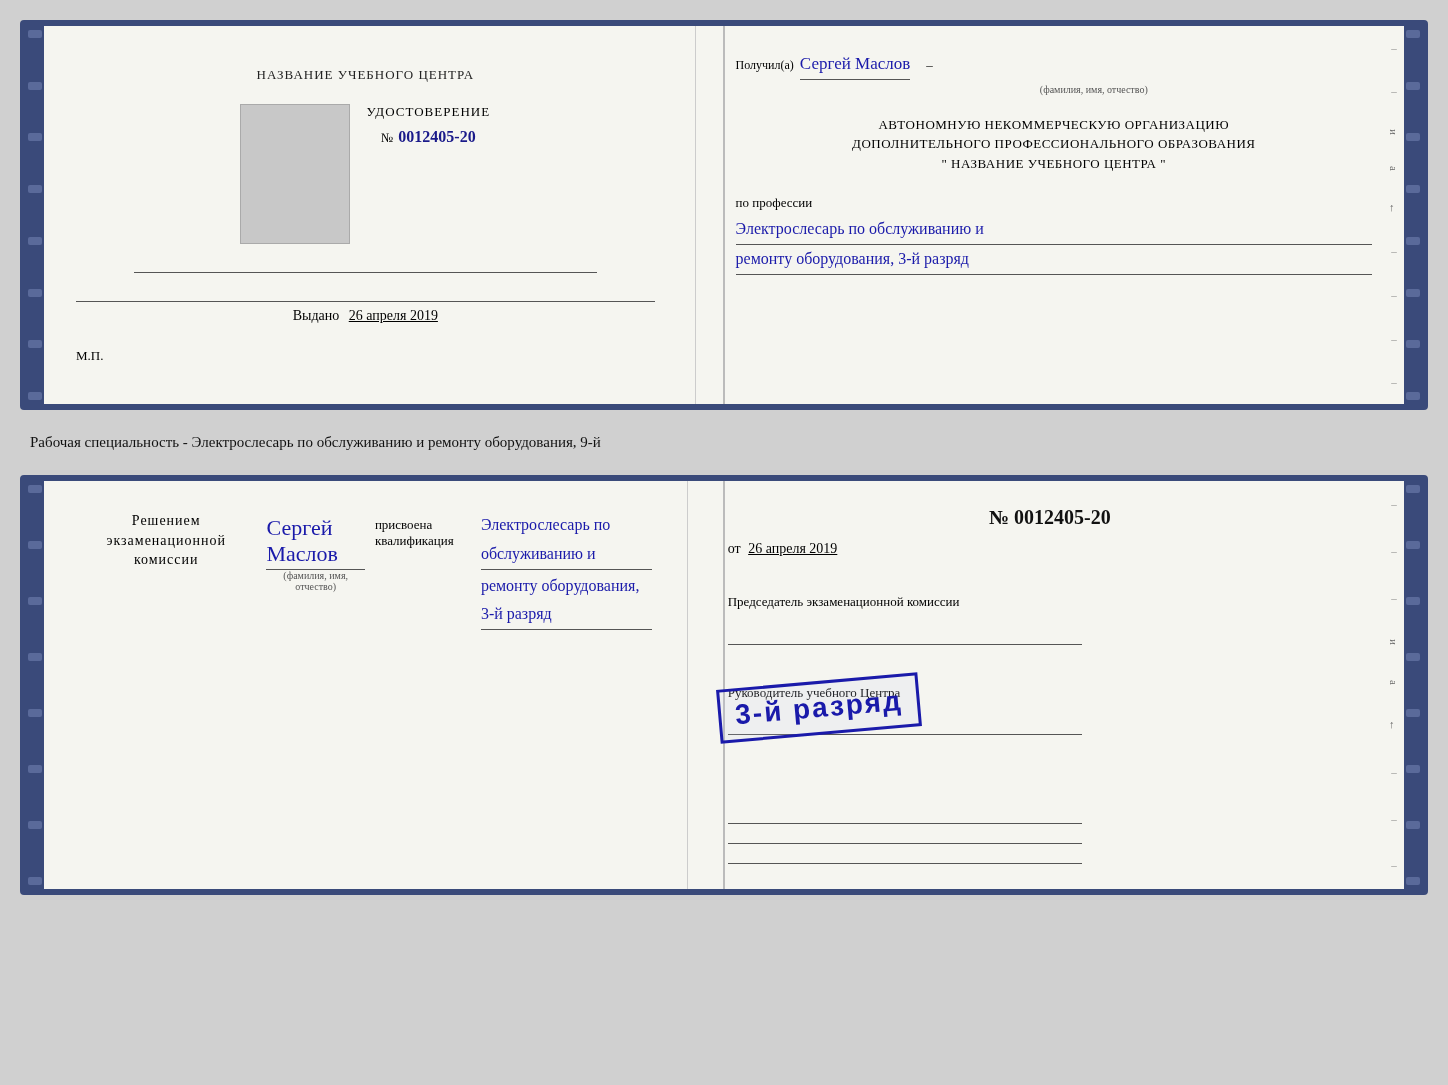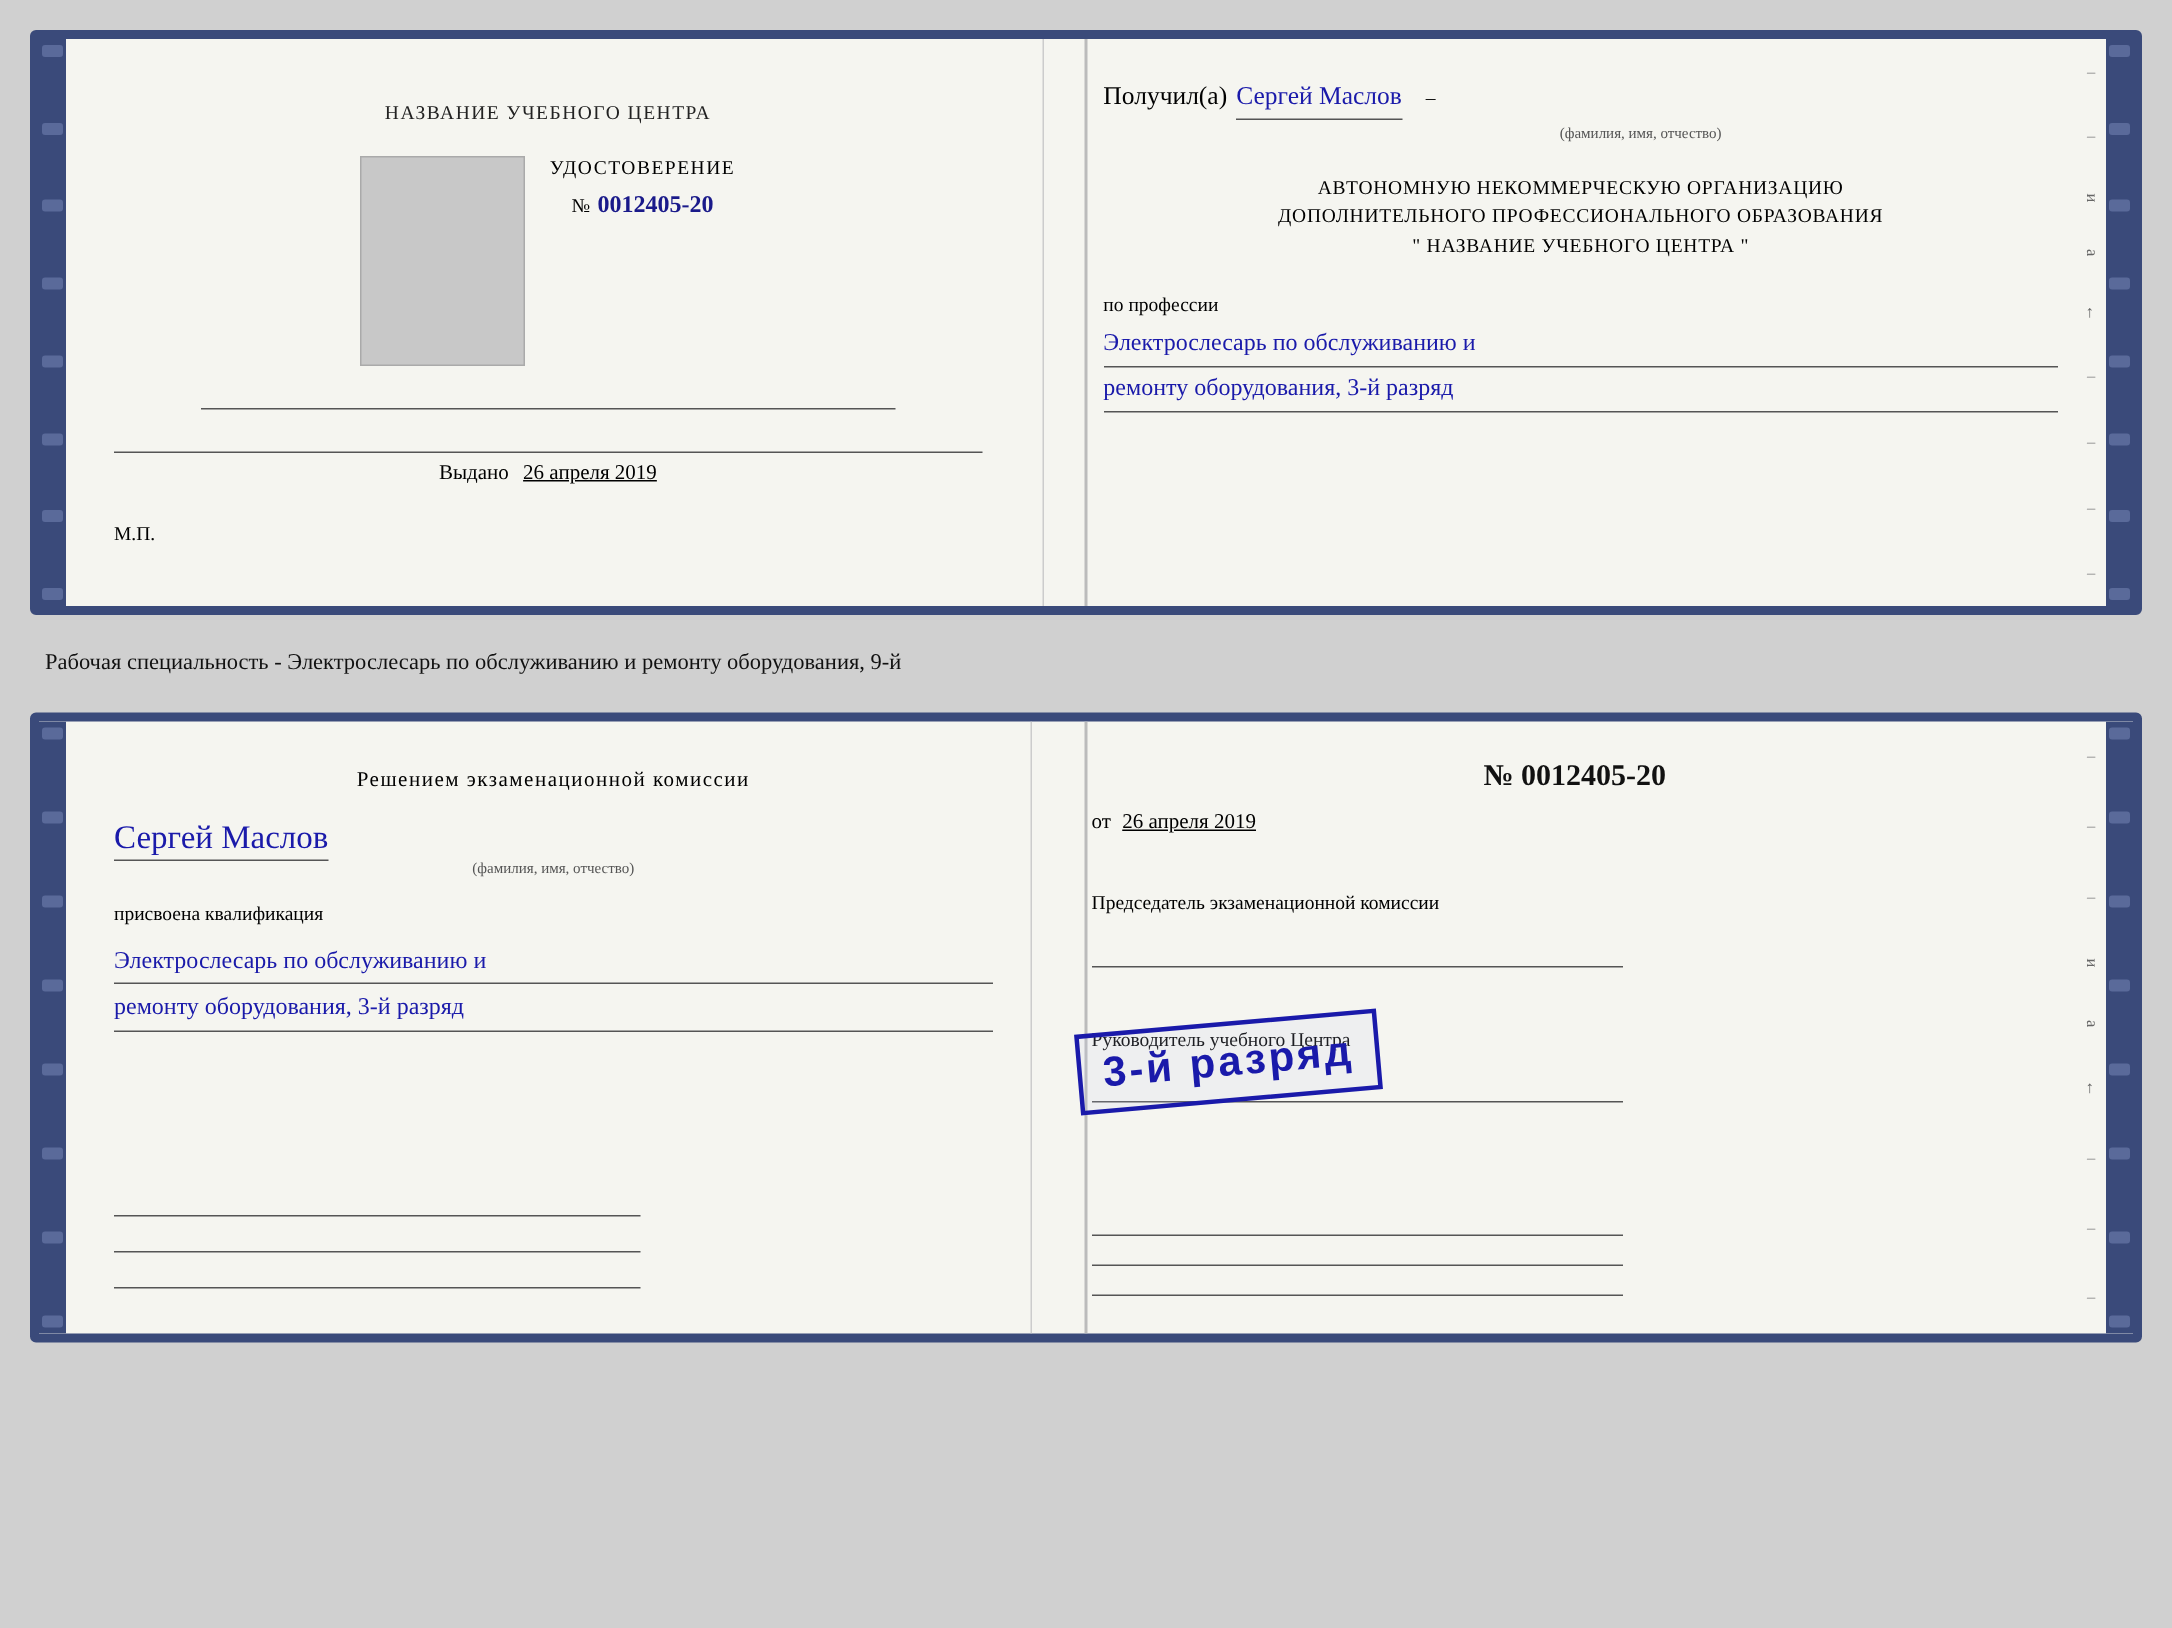--- a/index.html
+++ b/index.html
@@ -129,21 +129,21 @@
     
     .right-row {
       display: flex;
       align-items: baseline;
       gap: 6px;
       font-size: 14px;
       line-height: 1.5;
     }
 
     .right-label {
-      font-size: 17px;
+      font-size: 12px;
       white-space: nowrap;
       font-family: Liberation Serif, serif;
     }
 
     .handwritten {
       font-family: 'Segoe Script', 'Brush Script MT', cursive;
       color: #1a1aaa;
       font-size: 17px;
       border-bottom: 1px solid #555;
       padding-bottom: 2px;
@@ -204,21 +204,20 @@
       left: 50%;
       width: 2px;
       background: #bbb;
       transform: translateX(-50%);
     }
 
     .bottom-left {
       flex: 1;
       padding: 30px 25px 30px 50px;
       display: flex;
-      flex-direction: column;
       gap: 10px;
       border-right: 1px solid #ccc;
     }
 
     .bottom-right {
       flex: 1.1;
       padding: 25px 50px 25px 40px;
       display: flex;
       flex-direction: column;
       gap: 12px;

